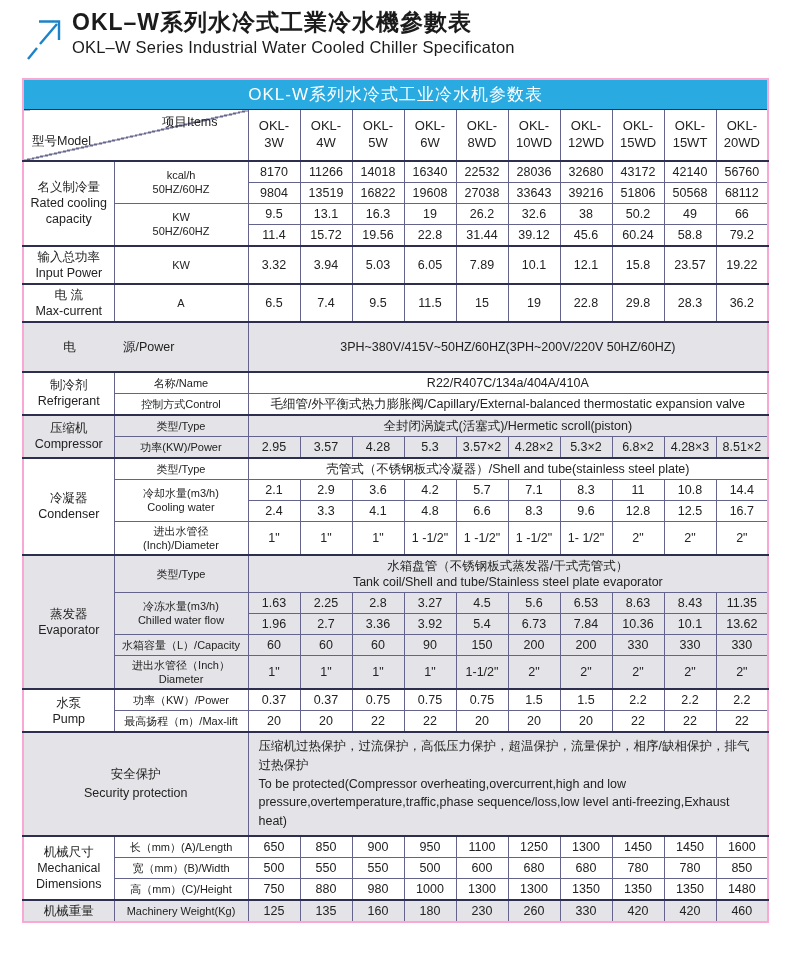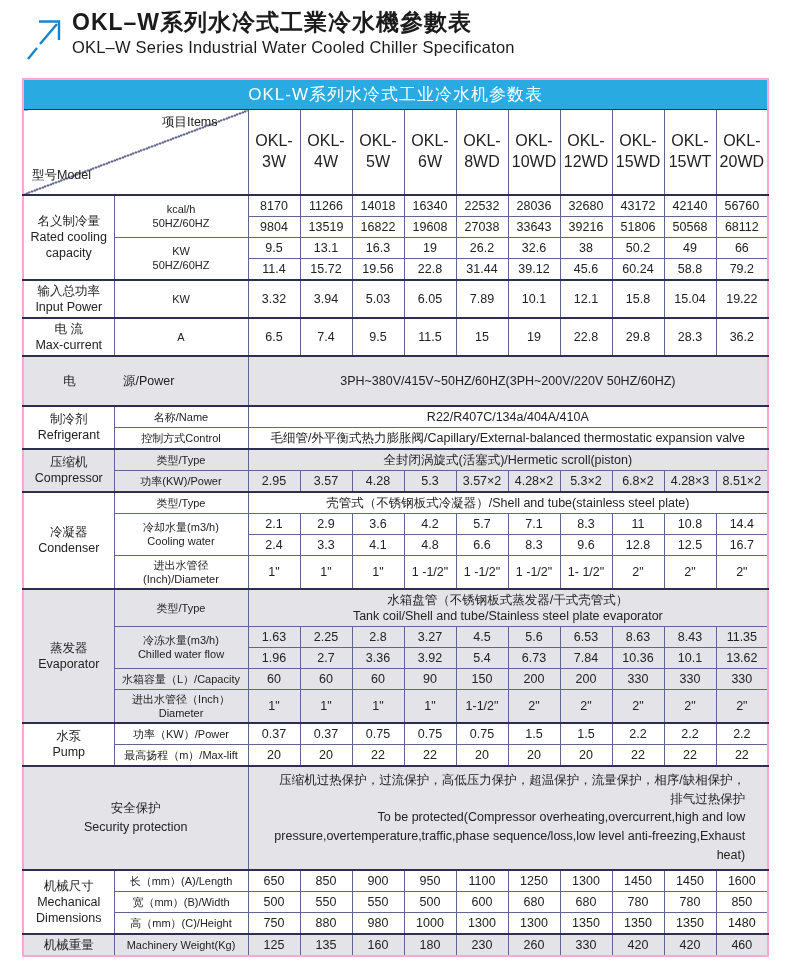--- a/index.html
+++ b/index.html
@@ -37,36 +37,36 @@
   tr.caption-row td{
     background:#29abe2;color:#fff;border:1px solid #29abe2;
     border-bottom:1px solid #2e2e4e;
     font-size:17px;font-weight:500;height:25px;letter-spacing:1px;
   }
   tr.sec td{border-top:2px solid #2e2e4e;}
   tr.gray td{background:#e4e4e8;}
   td.lh{font-size:12.5px;margin-top:11px;}
   td.item{font-size:11px;}
   td.span-val{font-size:12.5px;}
-  td.model-th{font-size:16px;padding:21px 0;line-height:1.3;}
+  td.model-th{font-size:13px;padding:8px 0;line-height:1.3;}
   td.corner{
     position:relative;padding:0;
     background-image:linear-gradient(to bottom right,
       transparent calc(50% - 0.8px),
       #63638c calc(50% - 0.8px),
       #63638c calc(50% + 0.8px),
       transparent calc(50% + 0.8px));
   }
   .corner-model{position:absolute;left:8px;bottom:11px;font-size:12.5px;}
   .corner-items{position:absolute;right:30px;top:4px;font-size:12.5px;}
   td.power-merged{position:relative;height:20px;padding:0;}
   .ps-cn{position:absolute;left:0;top:50%;transform:translateY(-50%);width:91px;text-align:center;}
   .ps-en{position:absolute;left:99px;top:50%;transform:translateY(-50%);}
   td.security-text{
-    text-align:right;padding:4px 22px;line-height:1.5;white-space:pre-line;
+    text-align:left;padding:4px 10px;line-height:1.5;white-space:pre-line;
   }
   td.security-label{line-height:1.5;}
 </style>
 </head>
 <body>
 
 <div class="page">
 
   <div class="page-header">
     <span class="logo">
@@ -191,21 +191,21 @@
 Input Power</td>
           <td class="item">KW</td>
         <td class="spec-cell">3.32</td>
             <td class="spec-cell">3.94</td>
             <td class="spec-cell">5.03</td>
             <td class="spec-cell">6.05</td>
             <td class="spec-cell">7.89</td>
             <td class="spec-cell">10.1</td>
             <td class="spec-cell">12.1</td>
             <td class="spec-cell">15.8</td>
-            <td class="spec-cell">15.04</td>
+            <td class="spec-cell">23.57</td>
             <td class="spec-cell">19.22</td>
           </tr>
 
         <tr class="sec">
           <td class="lh">电 流
 Max-current</td>
           <td class="item">A</td>
         <td class="spec-cell">6.5</td>
             <td class="spec-cell">7.4</td>
             <td class="spec-cell">9.5</td>

